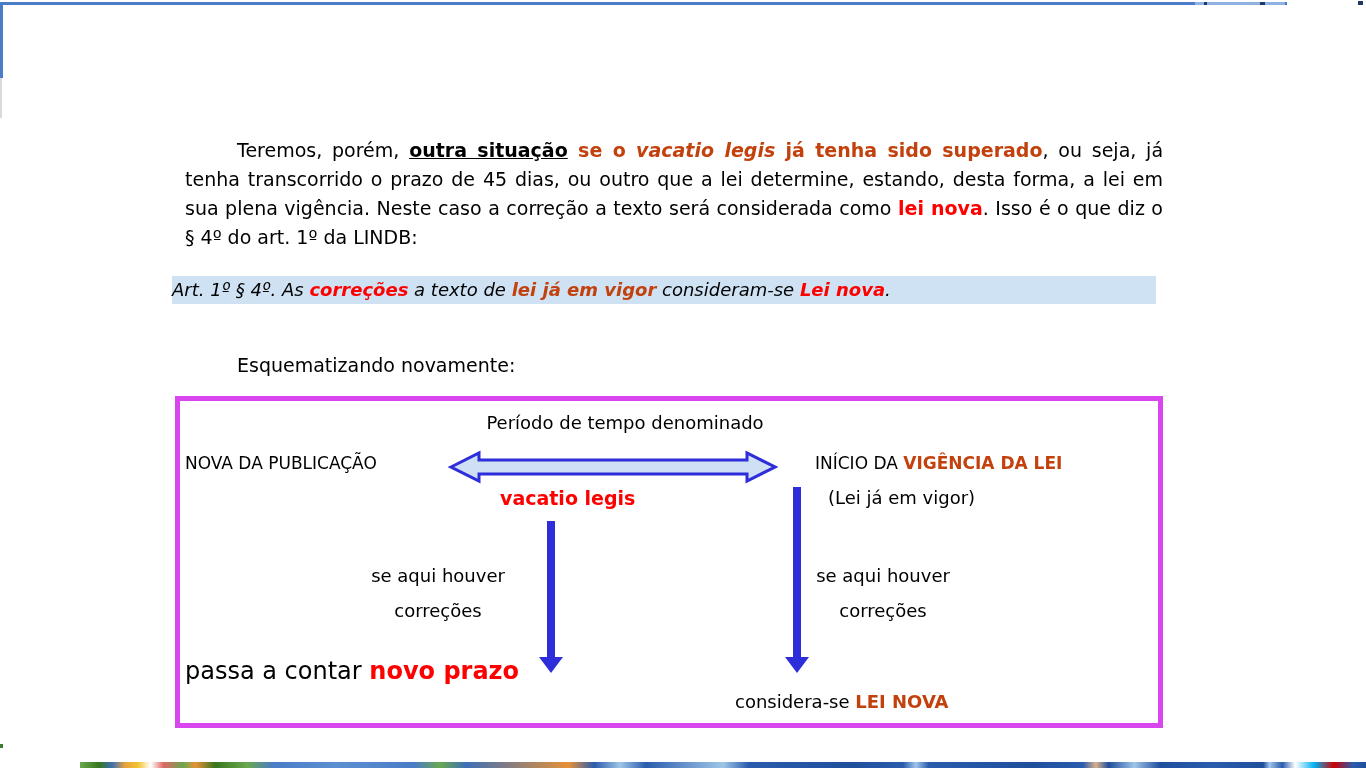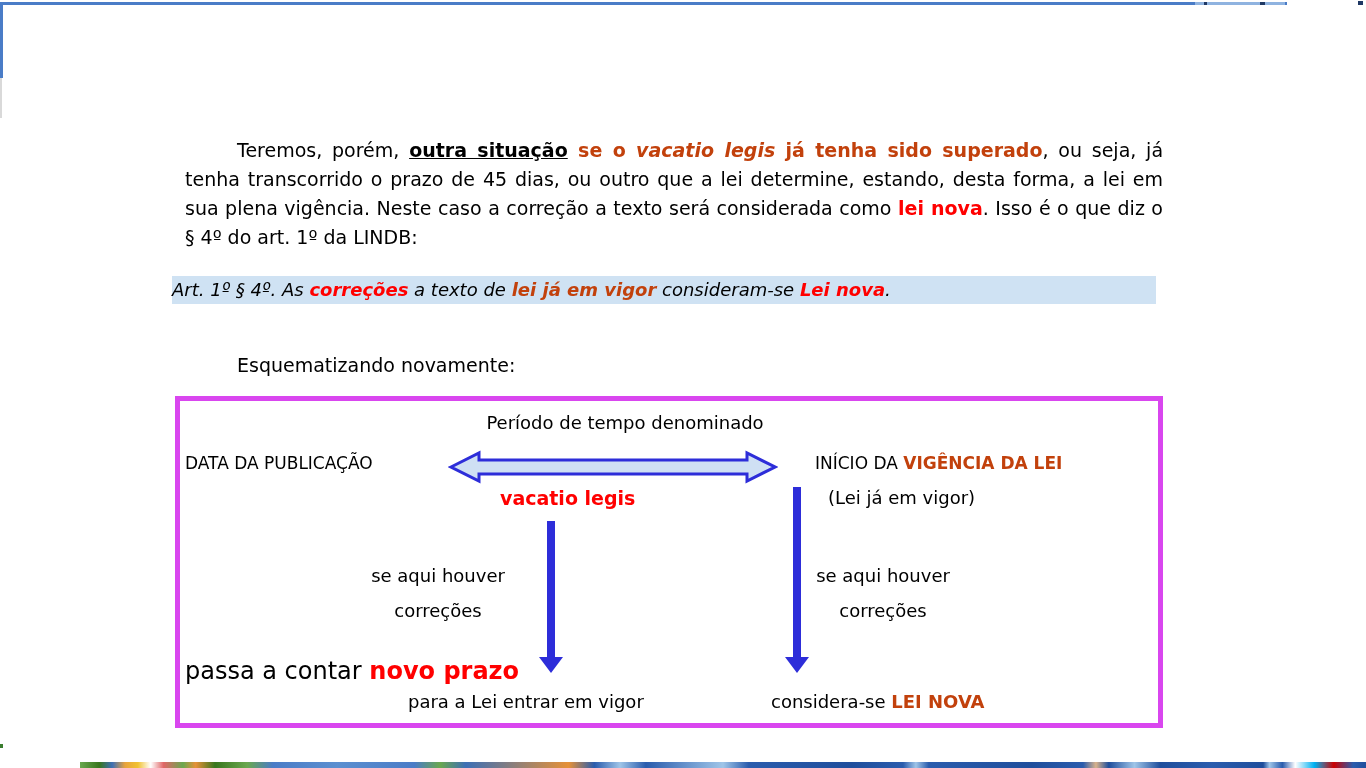--- a/index.html
+++ b/index.html
@@ -52,21 +52,21 @@
   .d-vacatio{left:320px;top:86px;font-size:19px;font-weight:bold;color:#ff0000;}
   .d-vigor-note{left:628px;top:86px;font-size:18px;margin-left:20px;}
   .d-arrow-left{left:358px;top:120px;width:26px;height:152px;}
   .d-arrow-right{left:604px;top:86px;width:26px;height:186px;}
   .d-cond-left{left:188px;top:157px;width:140px;text-align:center;font-size:18px;line-height:35px;}
   .d-cond-right{left:633px;top:157px;width:140px;text-align:center;font-size:18px;line-height:35px;}
   .d-cond-left span,.d-cond-right span{position:static;}
   .d-passa{left:5px;top:256px;font-size:24px;white-space:nowrap;}
   .d-passa span,.d-right-label span,.d-considera span{position:static;text-align:center;}
   .d-para-lei{left:228px;top:290px;font-size:18px;white-space:nowrap;}
-  .d-considera{left:555px;top:290px;font-size:18px;white-space:nowrap;margin-left:36px;}
+  .d-considera{left:555px;top:290px;font-size:18px;white-space:nowrap;}
 
   
   .bottom-stripe{
     position:absolute;left:80px;top:762px;width:1286px;height:6px;
     background:linear-gradient(to right,
       #6aa84f 0%, #38761d 1.5%, #3d6fb5 2.5%, #e8a33d 3.5%, #f1c232 4.5%,
       #ffffff 5.5%, #e06666 6.5%, #6aa84f 8%, #e69138 9%, #38761d 10.5%,
       #6aa84f 13%, #4a7cc7 15%, #5b8fd0 20%, #4a7cc7 26%, #6aa84f 28%,
       #3d6fb5 30%, #e69138 38%, #2a5cad 40%, #9fc5e8 42%, #2a5cad 44%,
       #9fc5e8 50%, #2a5cad 52%, #1f4e9c 60%, #2a5cad 64%, #9fc5e8 65%,
@@ -91,21 +91,21 @@
   <div class="bottom-green-dot"></div>
 
   <p class="paragraph"><span>Teremos, porém, </span><span class="b u">outra situação</span><span class="b blue"> se o </span><span class="b blue i">vacatio legis</span><span class="b blue"> já tenha sido superado</span><span>, ou seja, já tenha transcorrido o prazo de 45 dias, ou outro que a lei determine, estando, desta forma, a lei em sua plena vigência. Neste caso a correção a texto será considerada como </span><span class="b red">lei nova</span><span>. Isso é o que diz o § 4º do art. 1º da LINDB:</span></p>
 
   <div class="quote"><span>Art. 1º § 4º. As </span><span class="b red">correções</span><span> a texto de </span><span class="b blue">lei já em vigor</span><span> consideram-se </span><span class="b red">Lei nova</span><span>.</span></div>
 
   <div class="schema-intro">Esquematizando novamente:</div>
 
   <div class="diagram">
     <div class="d-period">Período de tempo denominado</div>
-    <div class="d-left-label">DATA DA PUBLICAÇÃO</div>
+    <div class="d-left-label">NOVA DA PUBLICAÇÃO</div>
 
     <svg class="d-double-arrow" viewBox="0 0 330 36" xmlns="http://www.w3.org/2000/svg">
       <polygon points="3,18 31,4 31,11 299,11 299,4 327,18 299,32 299,25 31,25 31,32" fill="#cfe0f4" stroke="#2d2dd9" stroke-width="3" stroke-linejoin="miter"></polygon>
     </svg>
 
     <div class="d-right-label"><span>INÍCIO DA </span><span class="b blue">VIGÊNCIA DA LEI</span></div>
 
     <div class="d-vacatio">vacatio legis</div>
     <div class="d-vigor-note">(Lei já em vigor)</div>
 
@@ -116,19 +116,18 @@
     <svg class="d-arrow-right" viewBox="0 0 26 186" preserveAspectRatio="none" xmlns="http://www.w3.org/2000/svg">
       <rect x="9" y="0" width="8" height="171" fill="#2d2dd9"></rect>
       <polygon points="1,170 25,170 13,186" fill="#2d2dd9"></polygon>
     </svg>
 
     <div class="d-cond-left"><span>se aqui houver</span><br><span>correções</span></div>
     <div class="d-cond-right"><span>se aqui houver</span><br><span>correções</span></div>
 
     <div class="d-passa"><span>passa a contar </span><span class="b red">novo prazo</span></div>
 
-    <div class="d-para-lei">para a Lei entrar em vigor</div>
     <div class="d-considera"><span>considera-se </span><span class="b blue">LEI NOVA</span></div>
   </div>
 
   <div class="bottom-stripe"></div>
 
 </div>
 
 </body></html>

